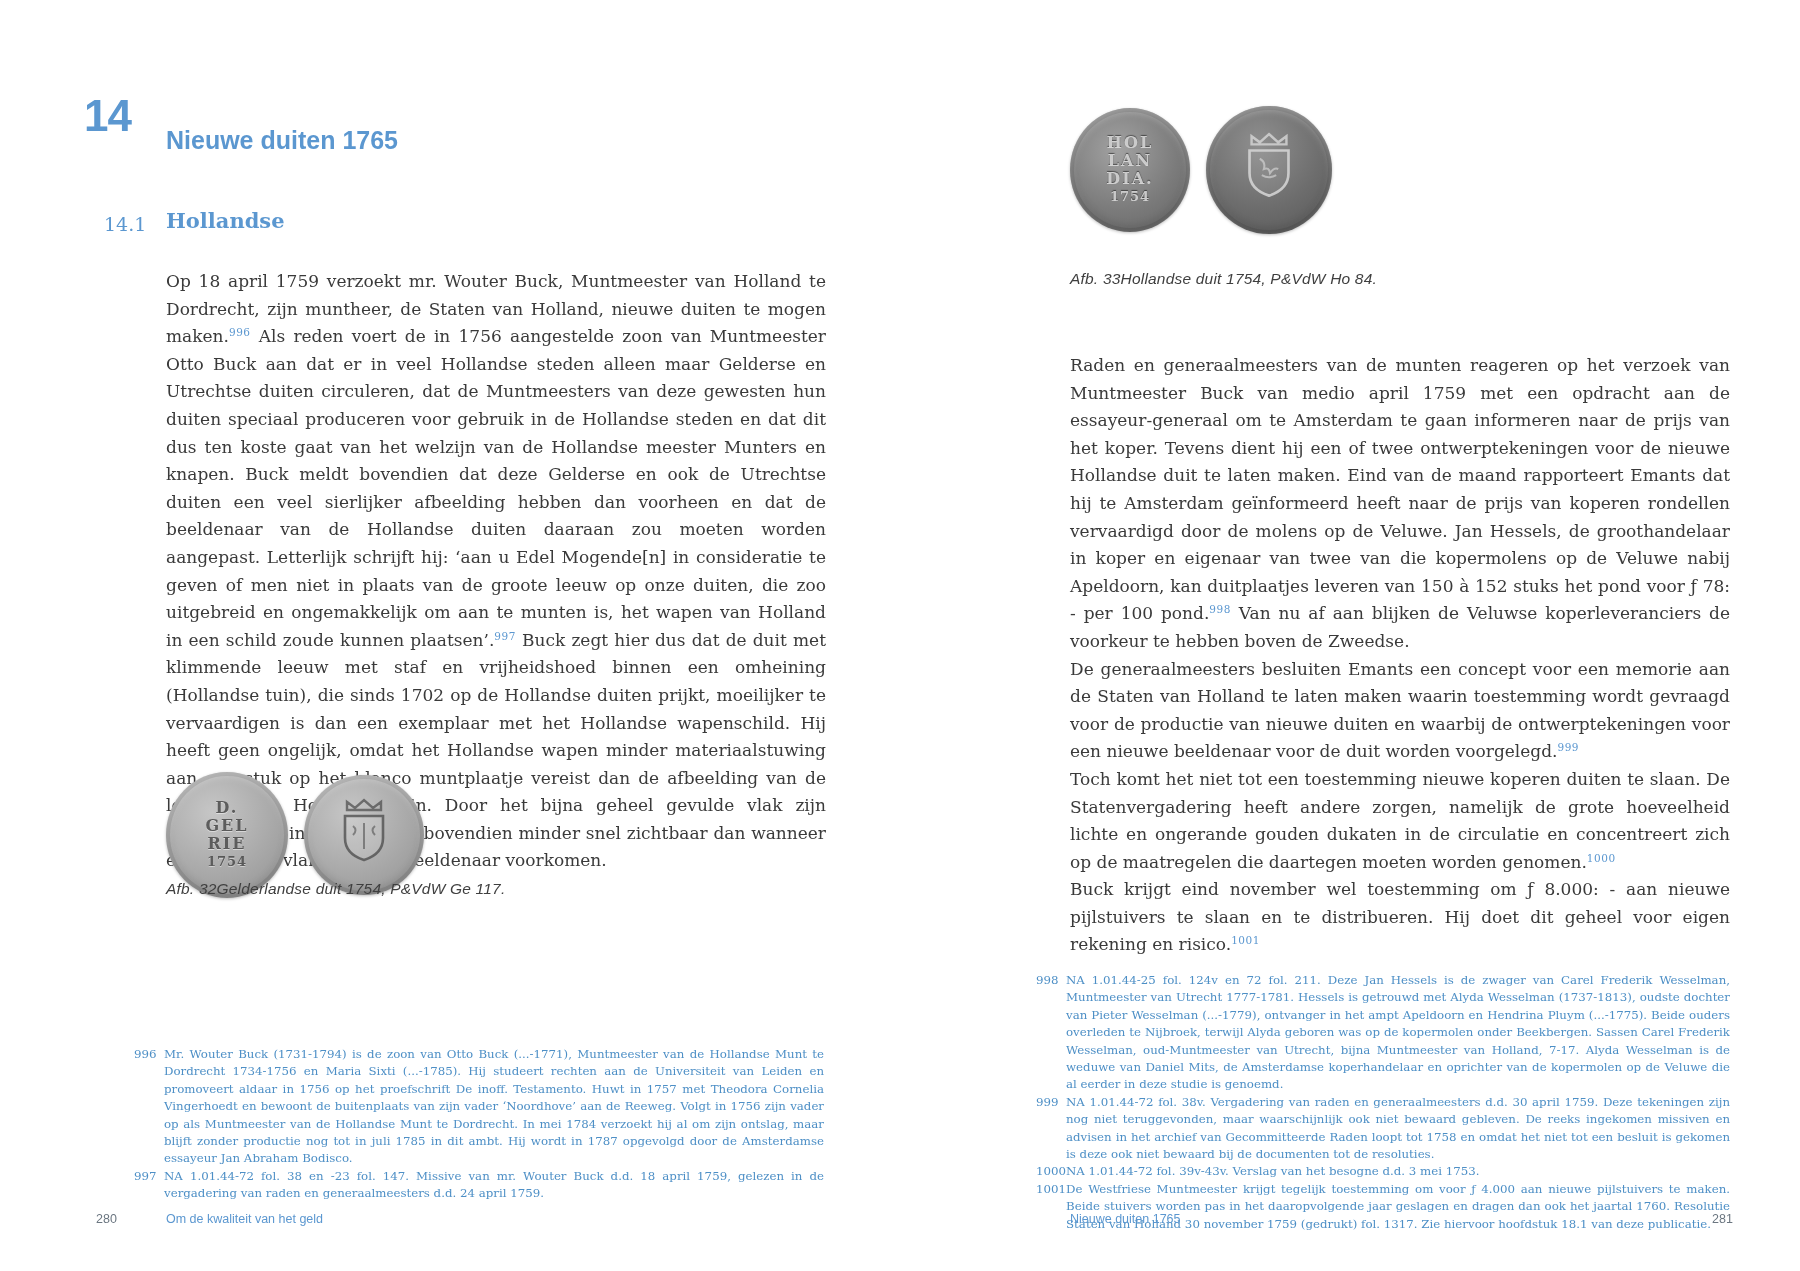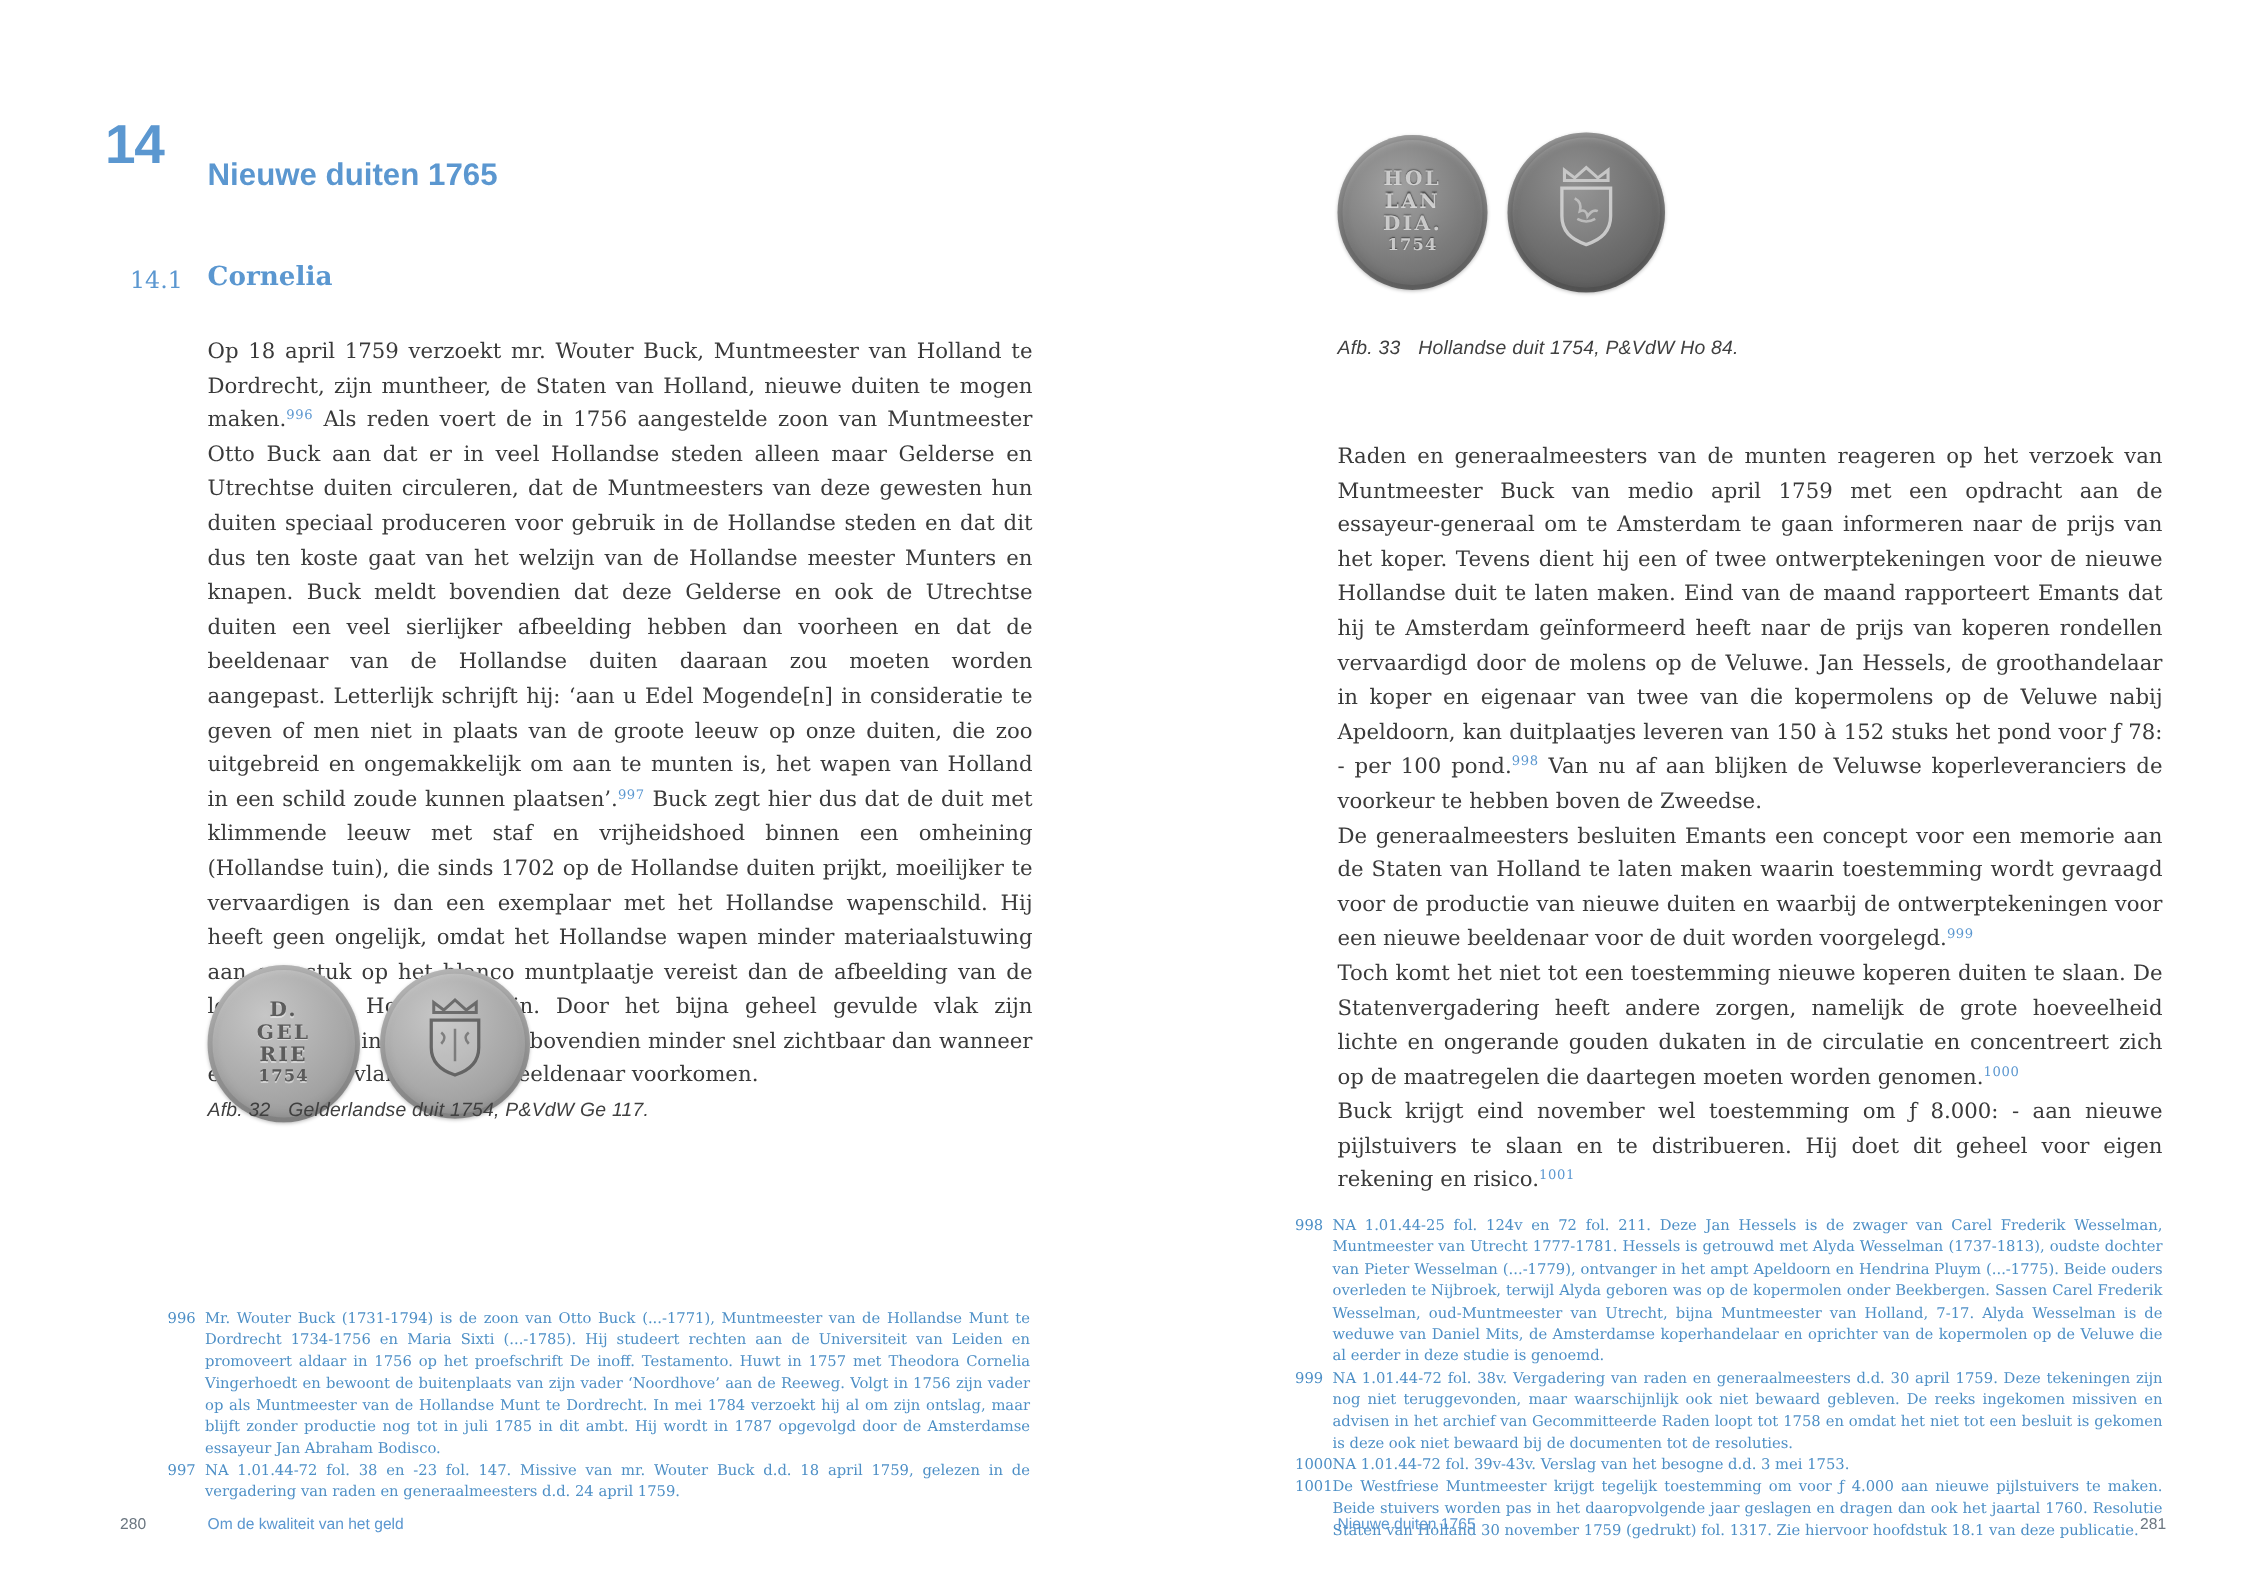--- a/index.html
+++ b/index.html
@@ -69,21 +69,21 @@
   .coin-face span{display:block;font-size:16px;line-height:18px;letter-spacing:2px;}
   .coin-face span.coin-year{font-size:13px;letter-spacing:1px;}
   .coin svg{display:block;}
   
   .caption{
     font-family:"Liberation Sans",sans-serif;font-style:italic;
     font-size:15.5px;color:var(--caption-gray);letter-spacing:.2px;
   }
   .caption-left{left:166px;top:880px;}
   .caption-right{left:1070px;top:270px;}
-  .caption .cap-label{margin-right:14px;}
+  .caption .cap-label{}
   
   .footnotes{
     font-size:11.8px;line-height:17.4px;color:var(--footnote-blue);
     text-align:justify;
   }
   .footnotes-left{left:134px;top:1046px;width:690px;}
   .footnotes-right{left:1036px;top:972px;width:694px;}
   .footnote{display:flex;align-items:flex-start;}
   .footnote .fn-num{flex:0 0 30px;}
   .footnote .fn-text{flex:1 1 auto;}
@@ -98,21 +98,21 @@
   .running-left{left:166px;}
   .running-right{left:1070px;}
   .pagenum-right{left:1700px;}
 </style>
 </head>
 <body>
 
 <div class="abs chapter-number">14</div>
 <div class="abs chapter-title">Nieuwe duiten 1765</div>
 <div class="abs section-number">14.1</div>
-<h2 class="abs section-title">Cornelia</h2>
+<h2 class="abs section-title">Hollandse</h2>
 
 <div class="abs body-block body-left">
   <p><span>Op 18 april 1759 verzoekt mr. Wouter Buck, Muntmeester van Holland te Dordrecht, zijn muntheer, de Staten van Holland, nieuwe duiten te mogen maken.</span><sup class="fnref">996</sup><span> Als reden voert de in 1756 aangestelde zoon van Muntmeester Otto Buck aan dat er in veel Hollandse steden alleen maar Gelderse en Utrechtse duiten circuleren, dat de Muntmeesters van deze gewesten hun duiten speciaal produceren voor gebruik in de Hollandse steden en dat dit dus ten koste gaat van het welzijn van de Hollandse meester Munters en knapen. Buck meldt bovendien dat deze Gelderse en ook de Utrechtse duiten een veel sierlijker afbeelding hebben dan voorheen en dat de beeldenaar van de Hollandse duiten daaraan zou moeten worden aangepast. Letterlijk schrijft hij: ‘aan u Edel Mogende[n] in consideratie te geven of men niet in plaats van de groote leeuw op onze duiten, die zoo uitgebreid en ongemakkelijk om aan te munten is, het wapen van Holland in een schild zoude kunnen plaatsen’.</span><sup class="fnref">997</sup><span> Buck zegt hier dus dat de duit met klimmende leeuw met staf en vrijheidshoed binnen een omheining (Hollandse tuin), die sinds 1702 op de Hollandse duiten prijkt, moeilijker te vervaardigen is dan een exemplaar met het Hollandse wapenschild. Hij heeft geen ongelijk, omdat het Hollandse wapen minder materiaalstuwing aan een stuk op het blanco muntplaatje vereist dan de afbeelding van de leeuw in de Hollandse tuin. Door het bijna geheel gevulde vlak zijn oneffenheden in de muntslag bovendien minder snel zichtbaar dan wanneer er grote lege vlakken in de beeldenaar voorkomen.</span></p>
 </div>
 
 <figure class="abs coin-row coins-left">
   <div class="coin coin-light" style="width:122px;height:126px;">
     <div class="coin-face">
       <span>D.</span>
       <span>GEL</span>

